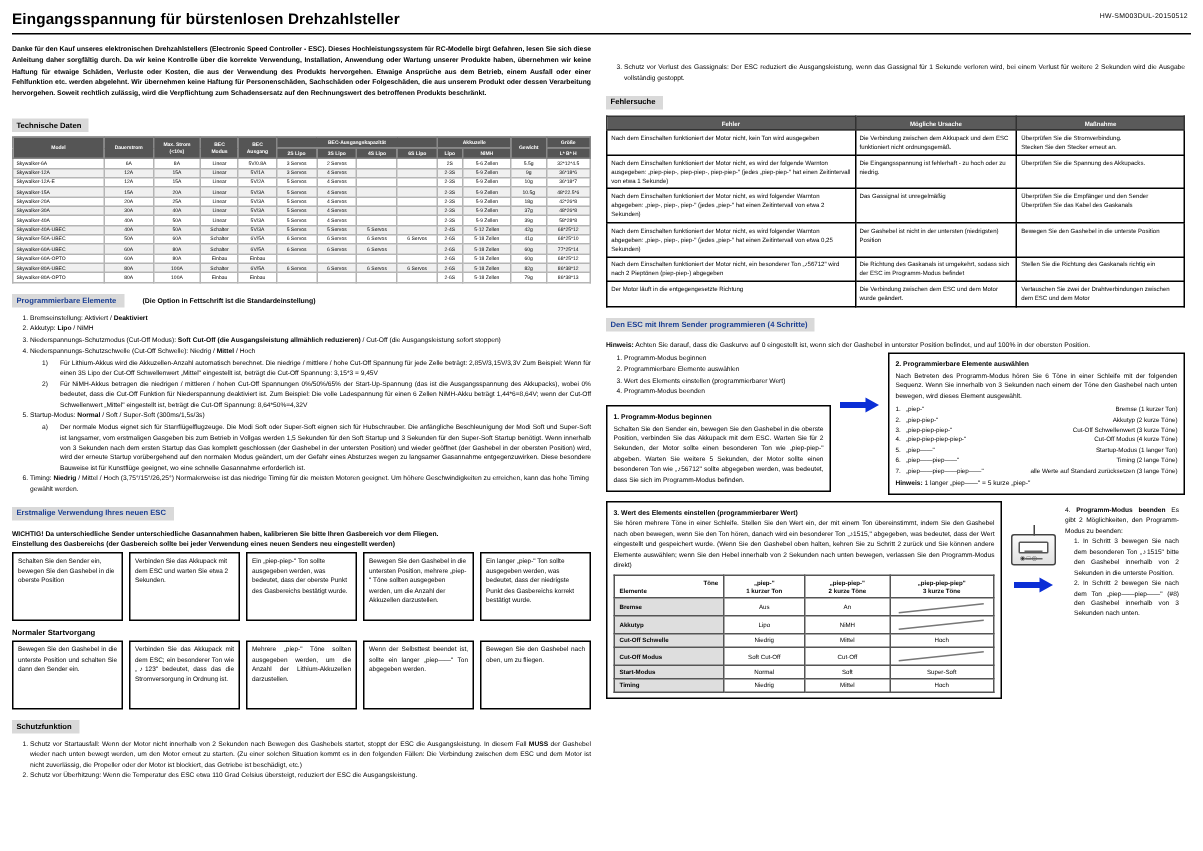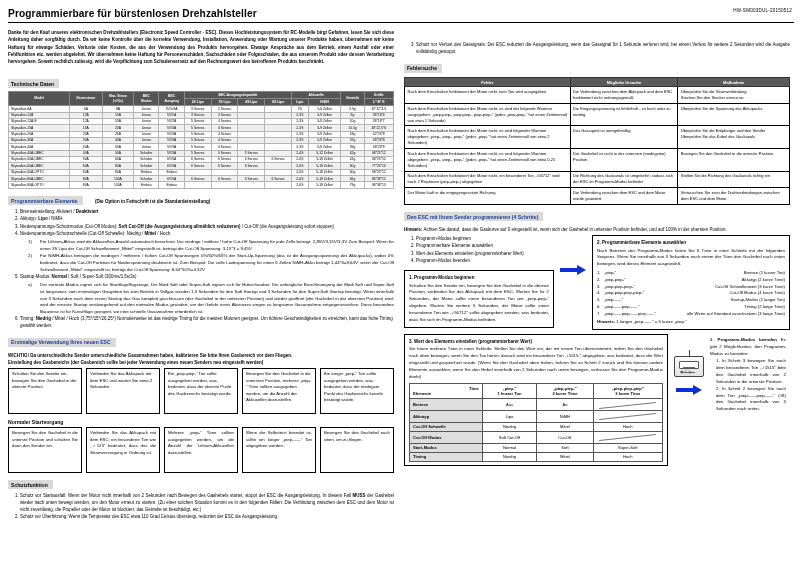--- a/index.html
+++ b/index.html
@@ -113,21 +113,21 @@
 
   .arrow-r { width: 26px; height: 10px; position: relative; flex: none; }
   .arrow-r .shaft { position:absolute; left:0; top:3px; width:18px; height:4px; background:#0b2fd6; }
   .arrow-r .head { position:absolute; left:17px; top:0; width:0; height:0; border-left:9px solid #0b2fd6; border-top:5px solid transparent; border-bottom:5px solid transparent; }
 </style>
 </head>
 <body>
 
 <div class="page">
   <div class="doccode">HW-SM003DUL-20150512</div>
-  <h1 class="title">Programmierbare für bürstenlosen Drehzahlsteller</h1>
+  <h1 class="title">Eingangsspannung für bürstenlosen Drehzahlsteller</h1>
 
   <div class="cols">
 
     <div class="col">
 
       <div class="intro">Danke für den Kauf unseres elektronischen Drehzahlstellers (Electronic Speed Controller - ESC). Dieses Hochleistungssystem für RC-Modelle birgt Gefahren, lesen Sie sich diese Anleitung daher sorgfältig durch. Da wir keine Kontrolle über die korrekte Verwendung, Installation, Anwendung oder Wartung unserer Produkte haben, übernehmen wir keine Haftung für etwaige Schäden, Verluste oder Kosten, die aus der Verwendung des Produkts hervorgehen. Etwaige Ansprüche aus dem Betrieb, einem Ausfall oder einer Fehlfunktion etc. werden abgelehnt. Wir übernehmen keine Haftung für Personenschäden, Sachschäden oder Folgeschäden, die aus unserem Produkt oder dessen Verarbeitung hervorgehen. Soweit rechtlich zulässig, wird die Verpflichtung zum Schadensersatz auf den Rechnungswert des betroffenen Produkts beschränkt.</div>
 
       <div class="sechead">Technische Daten</div>
 
       <table class="tech">

